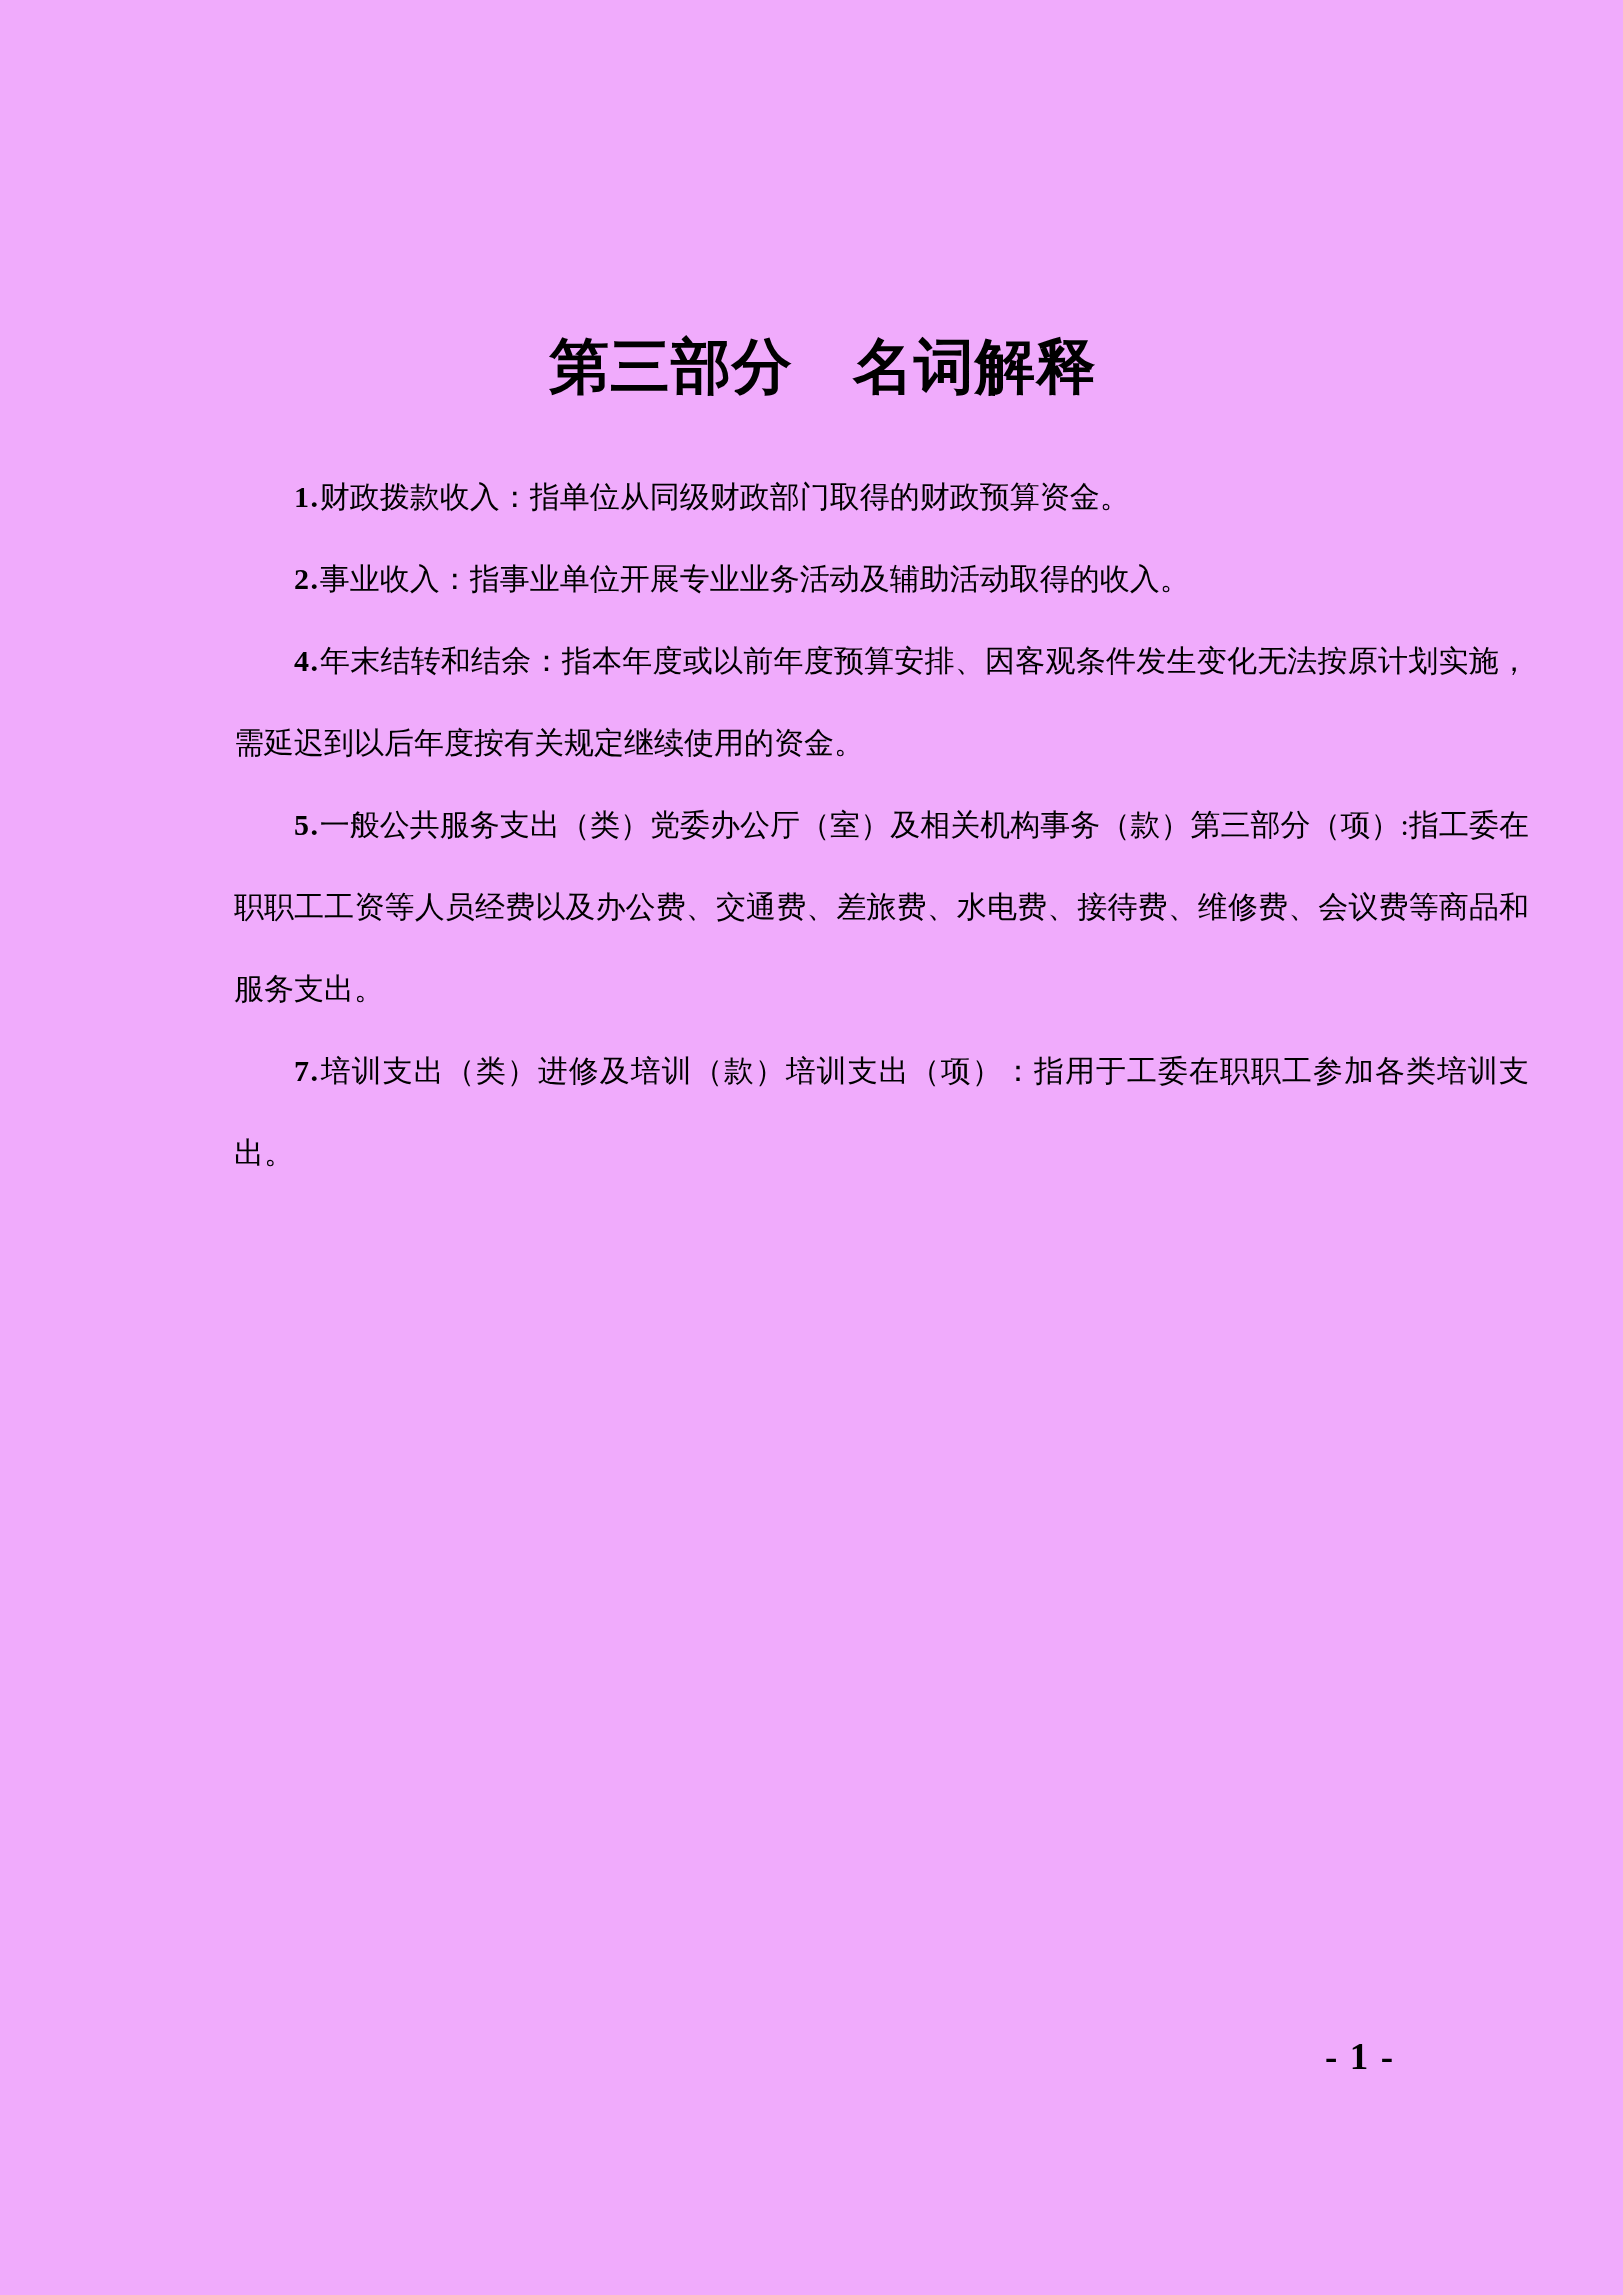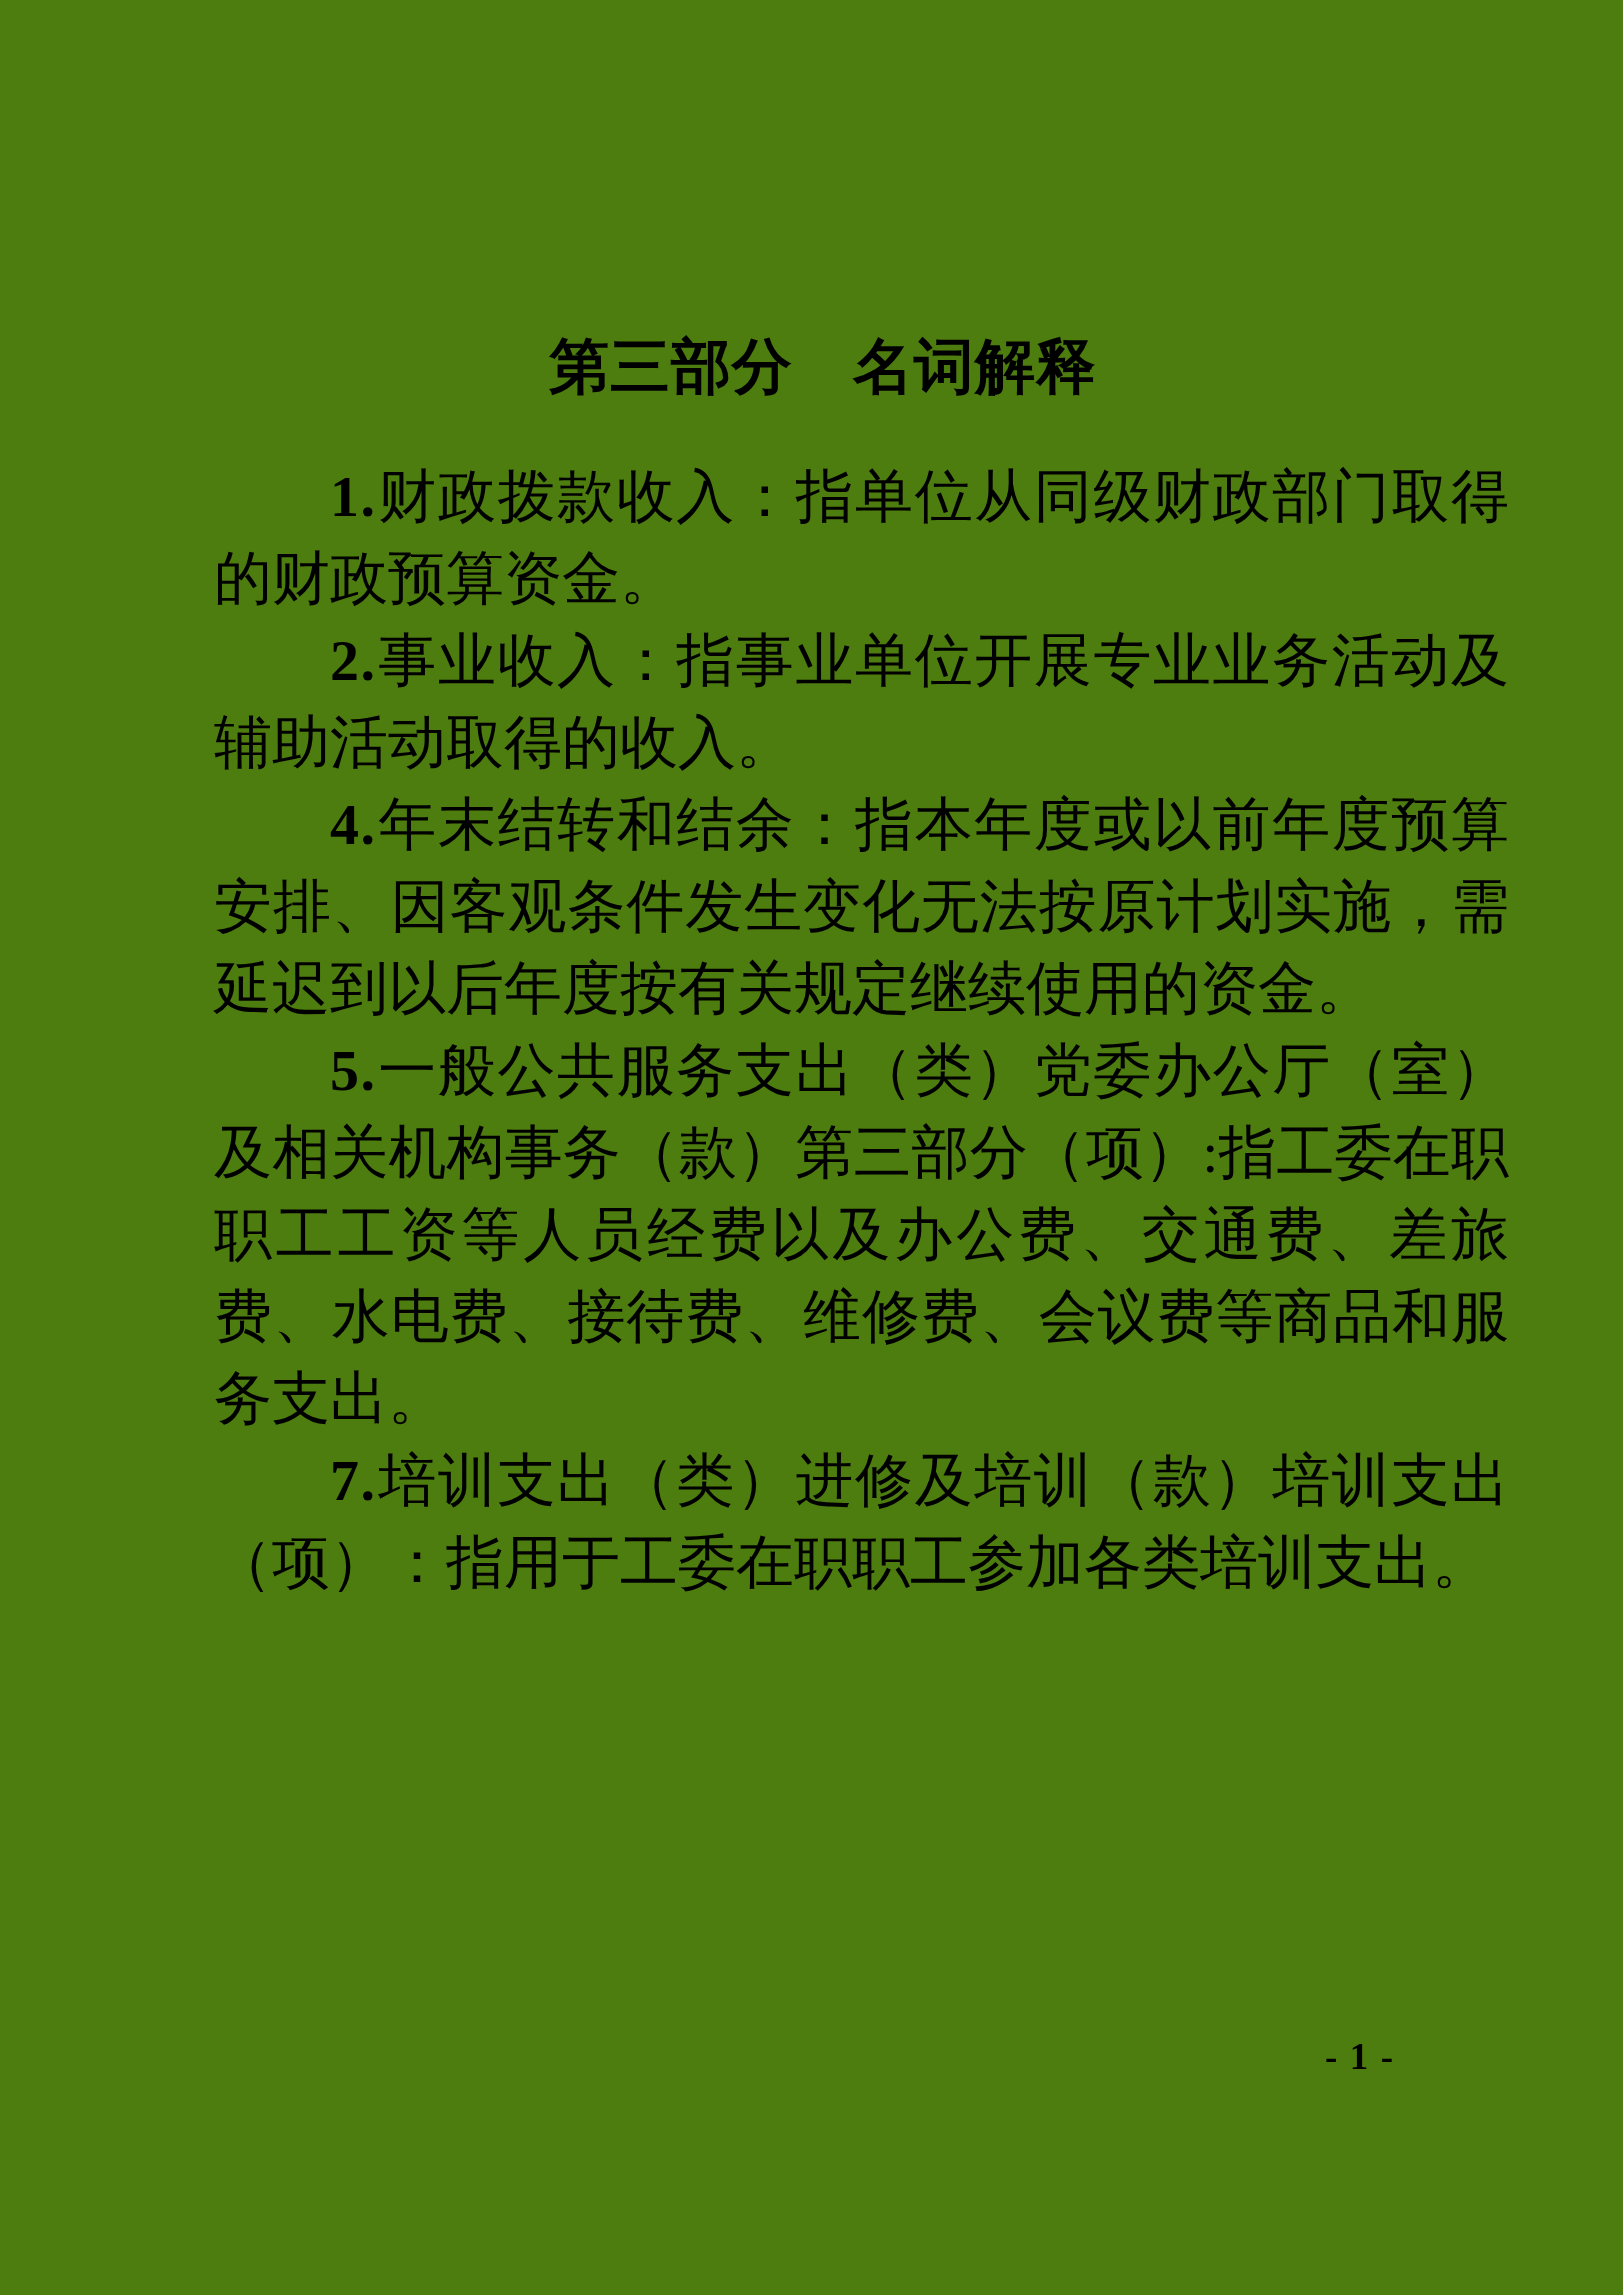--- a/index.html
+++ b/index.html
@@ -5,45 +5,45 @@
   html, body {
     margin: 0;
     padding: 0;
     background: #888;
   }
   .page {
     position: relative;
     width: 1623px;
     height: 2295px;
     margin: 0 auto;
-    background: #4d7c0f;
+    background: #f0abfc;
     overflow: hidden;
     color: #000;
   }
   .doc-title {
     position: absolute;
     top: 294px;
     left: 0;
     right: 0;
     text-align: center;
     transform: translateX(11.4px);
     font-family: "Liberation Sans", "DejaVu Sans", sans-serif;
     font-weight: 900;
     font-size: 60px;
     line-height: 65px;
     letter-spacing: 0.8px;
     white-space: pre;
   }
   .doc-body {
     position: absolute;
-    left: 214px;
+    left: 234px;
     top: 456px;
     width: 1295px;
     font-family: "Liberation Serif", "DejaVu Serif", serif;
-    font-size: 58px;
+    font-size: 30px;
     line-height: 82px;
     text-align: justify;
     text-justify: inter-ideograph;
   }
   .doc-body p {
     margin: 0;
     padding: 0;
     text-indent: 2em;
   }
   .item-num {

